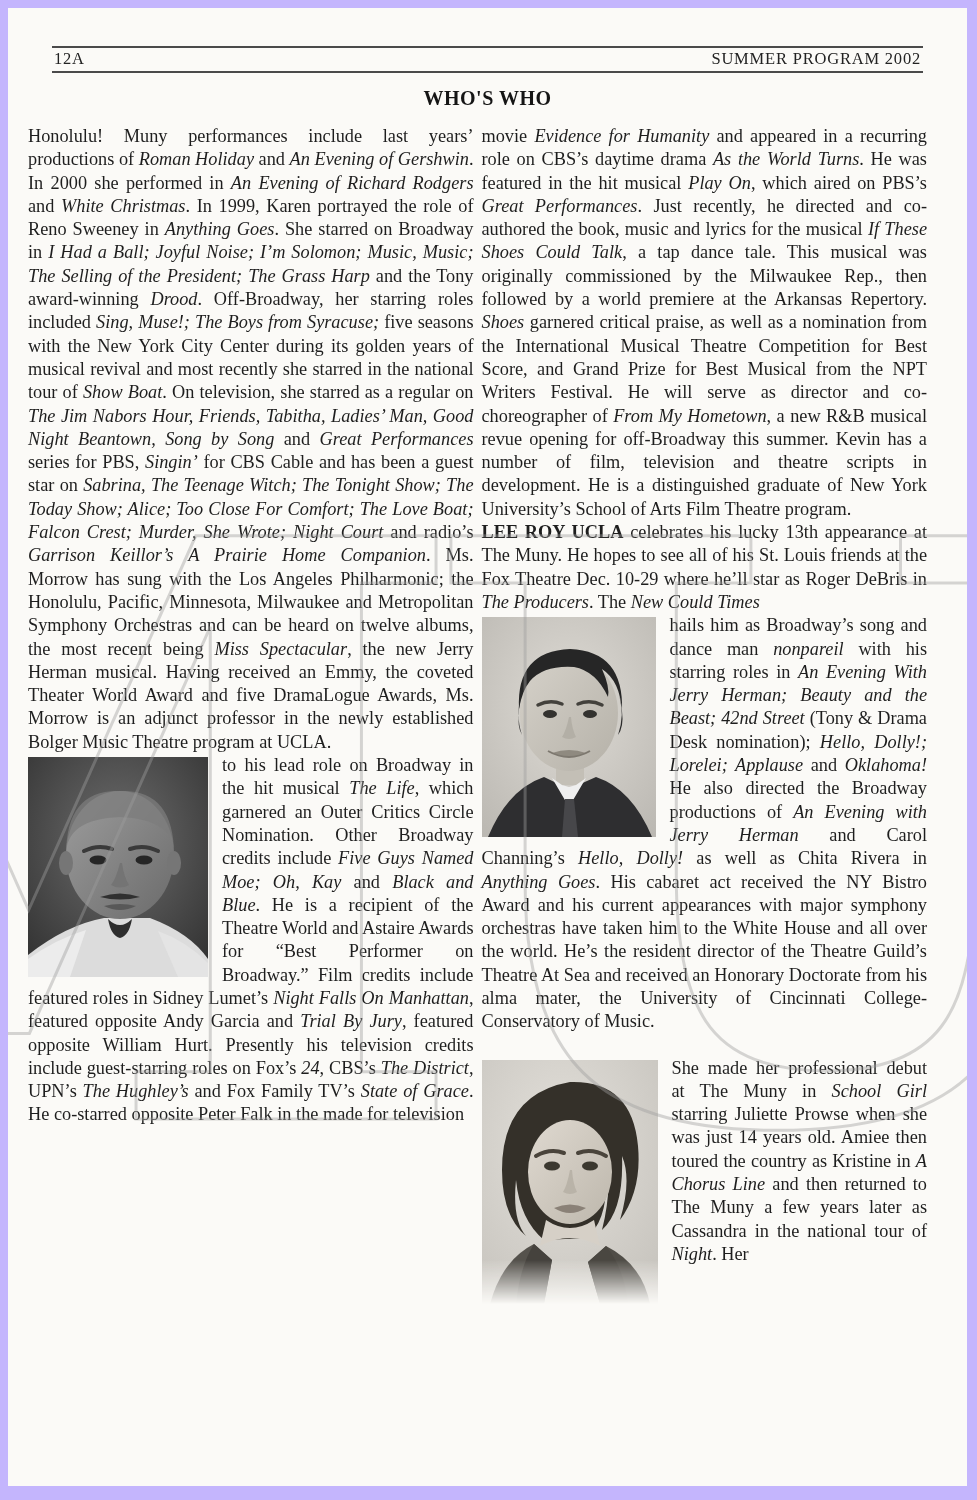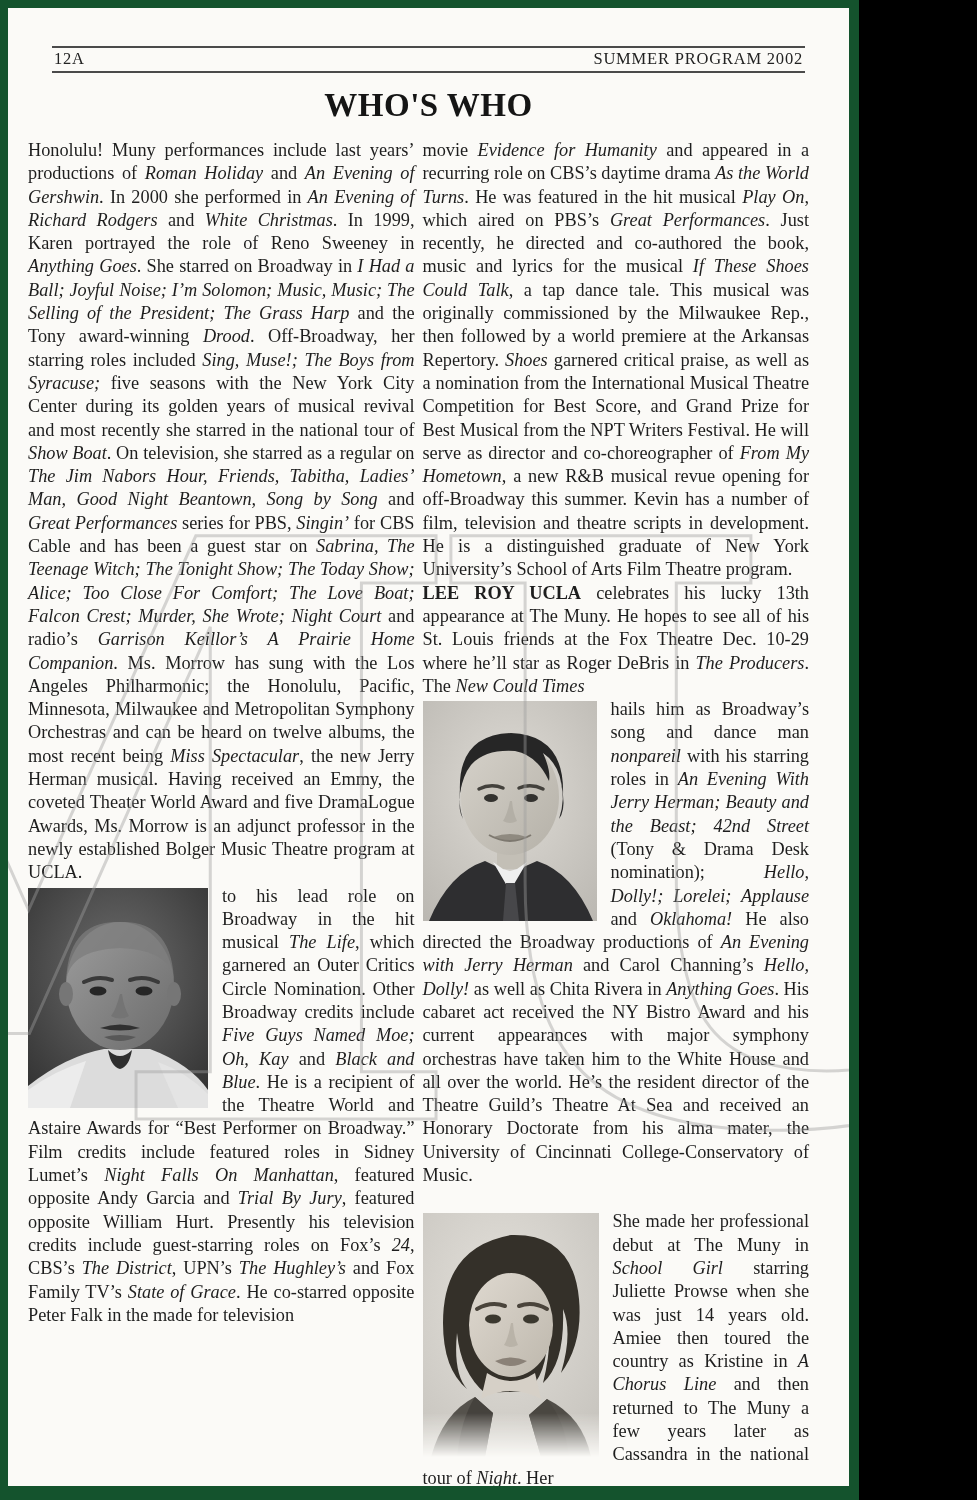--- a/index.html
+++ b/index.html
@@ -1,23 +1,23 @@
 <!DOCTYPE html>
 <html><head>
 <meta charset="utf-8">
 <style>
   html,body{margin:0;padding:0;background:#000;}
-  .frame{position:relative;width:859px;height:1500px;background:#14532d;box-sizing:border-box;}
+  .frame{position:relative;width:977px;height:1500px;background:#c4b5fd;box-sizing:border-box;}
   .page{position:absolute;left:8px;top:8px;right:10px;bottom:14px;background:#fbfaf7;overflow:hidden;
         font-family:"Liberation Serif","DejaVu Serif",serif;color:#1e1e1e;}
   
   .hdr{margin:38px 44px 0 44px;border-top:2px solid #4a4a4a;border-bottom:2px solid #4a4a4a;
        display:flex;justify-content:space-between;align-items:baseline;padding:1px 2px 2px 2px;}
   .hdr span{font-size:16.5px;letter-spacing:.8px;color:#222;}
-  h1.title{margin:14px 0 0 0;text-align:center;font-size:33px;font-weight:bold;letter-spacing:.5px;color:#151515;}
+  h1.title{margin:14px 0 0 0;text-align:center;font-size:20px;font-weight:bold;letter-spacing:.5px;color:#151515;}
   
   .columns{display:flex;gap:8px;margin:15px 40px 0 20px;position:relative;z-index:1;}
   .col{flex:1 1 0;font-size:18.3px;line-height:23.3px;text-align:justify;}
   .col p{margin:0;}
   .bio{margin:0 0 23px 0;}
   .bio::after{content:"";display:block;clear:both;}
   .photo{float:left;margin:3px 14px 3px 0;background:#888;}
   .photo.soft{-webkit-mask-image:linear-gradient(to bottom,#000 82%,rgba(0,0,0,0) 100%);
               mask-image:linear-gradient(to bottom,#000 82%,rgba(0,0,0,0) 100%);}
   i{font-style:italic;}

